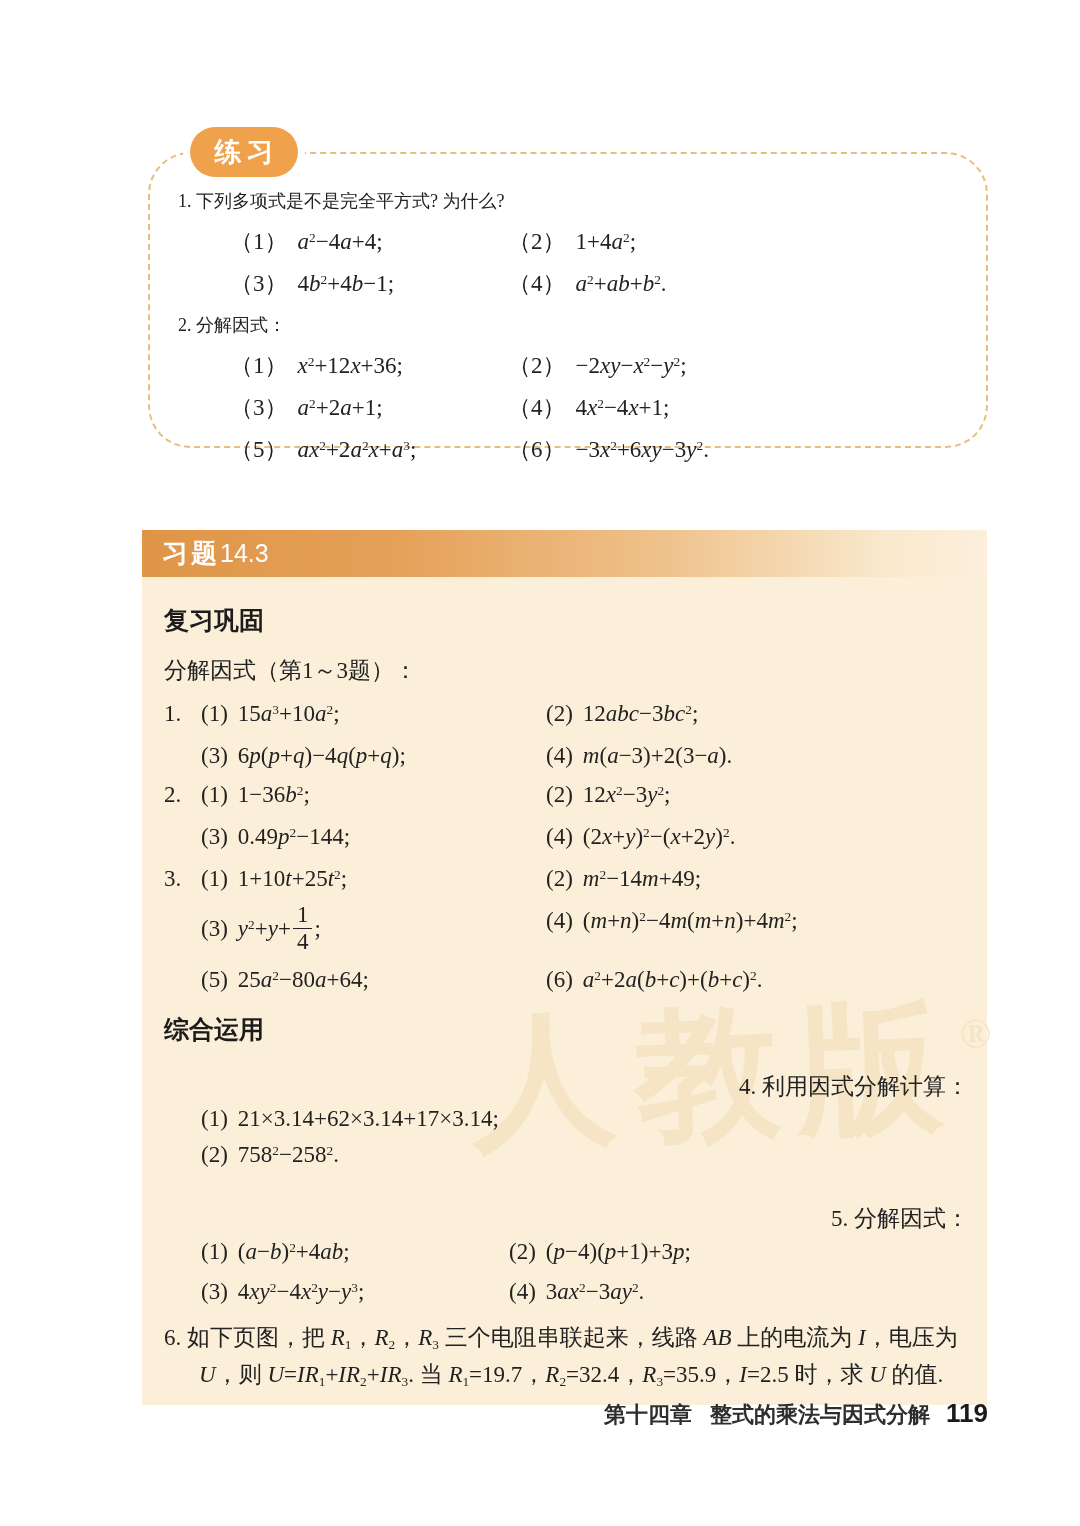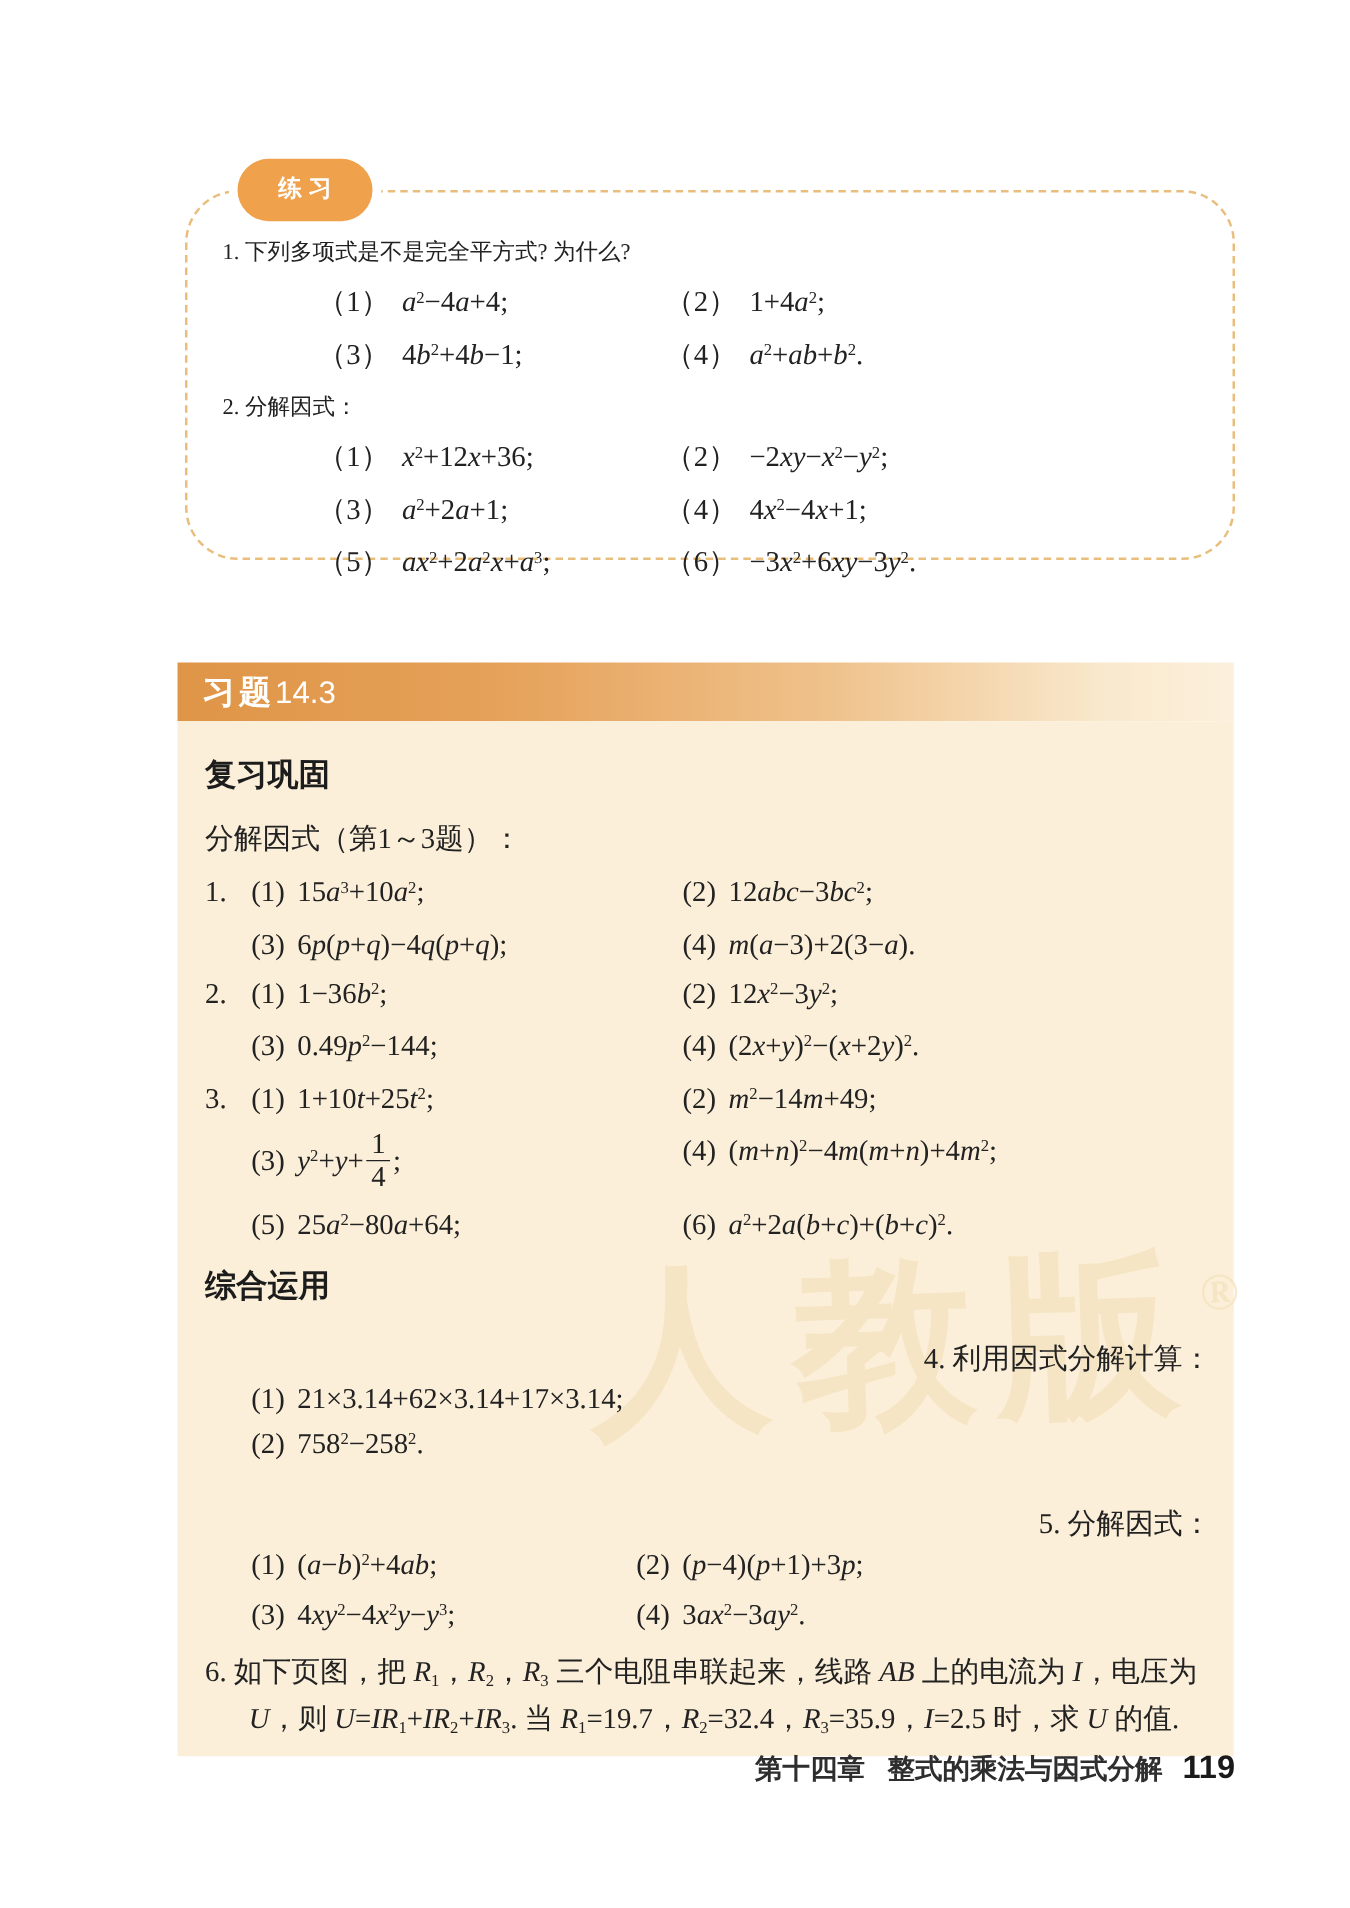--- a/index.html
+++ b/index.html
@@ -13,29 +13,29 @@
   .practice-box {
     position:absolute; left:148px; top:152px; width:840px; height:296px;
     border:2px dashed #e9be7c; border-radius:42px;
     padding:30px 24px 0 28px;
   }
   .practice-badge {
     position:absolute; left:190px; top:127px;
     min-width:108px; height:50px; line-height:50px;
     background:#f0a14b; border-radius:26px;
     box-shadow:0 0 0 7px #ffffff;
-    color:#ffffff; font-weight:bold; font-size:19px;
+    color:#ffffff; font-weight:bold; font-size:27px;
     font-family:"Liberation Sans","DejaVu Sans",sans-serif;
     text-align:center; letter-spacing:5px; padding:0 14px 0 19px;
   }
   .p-stem { font-size:18px; line-height:30px; margin-top:2px; }
   .p-stem.second { margin-top:4px; }
   .p-rows { padding-left:52px; margin-top:6px; }
   .p-row { display:flex; font-size:23px; line-height:39px; }
-  .p-row .c1 { width:278px;margin-left:24px; }
+  .p-row .c1 { width:278px; }
   .p-row .c2 { flex:1; }
   .item-no { margin-right:10px; }
   
   .exercises { position:absolute; left:142px; top:530px; width:845px; }
   .ex-header {
     height:47px; line-height:47px; padding-left:20px;
     background:linear-gradient(90deg,#df9547 0%,#e5a159 30%,#efc28c 62%,#f9e9cd 88%,#fcefdc 100%);
     color:#ffffff; font-family:"Liberation Sans","DejaVu Sans",sans-serif;
     font-size:26px;
   }

